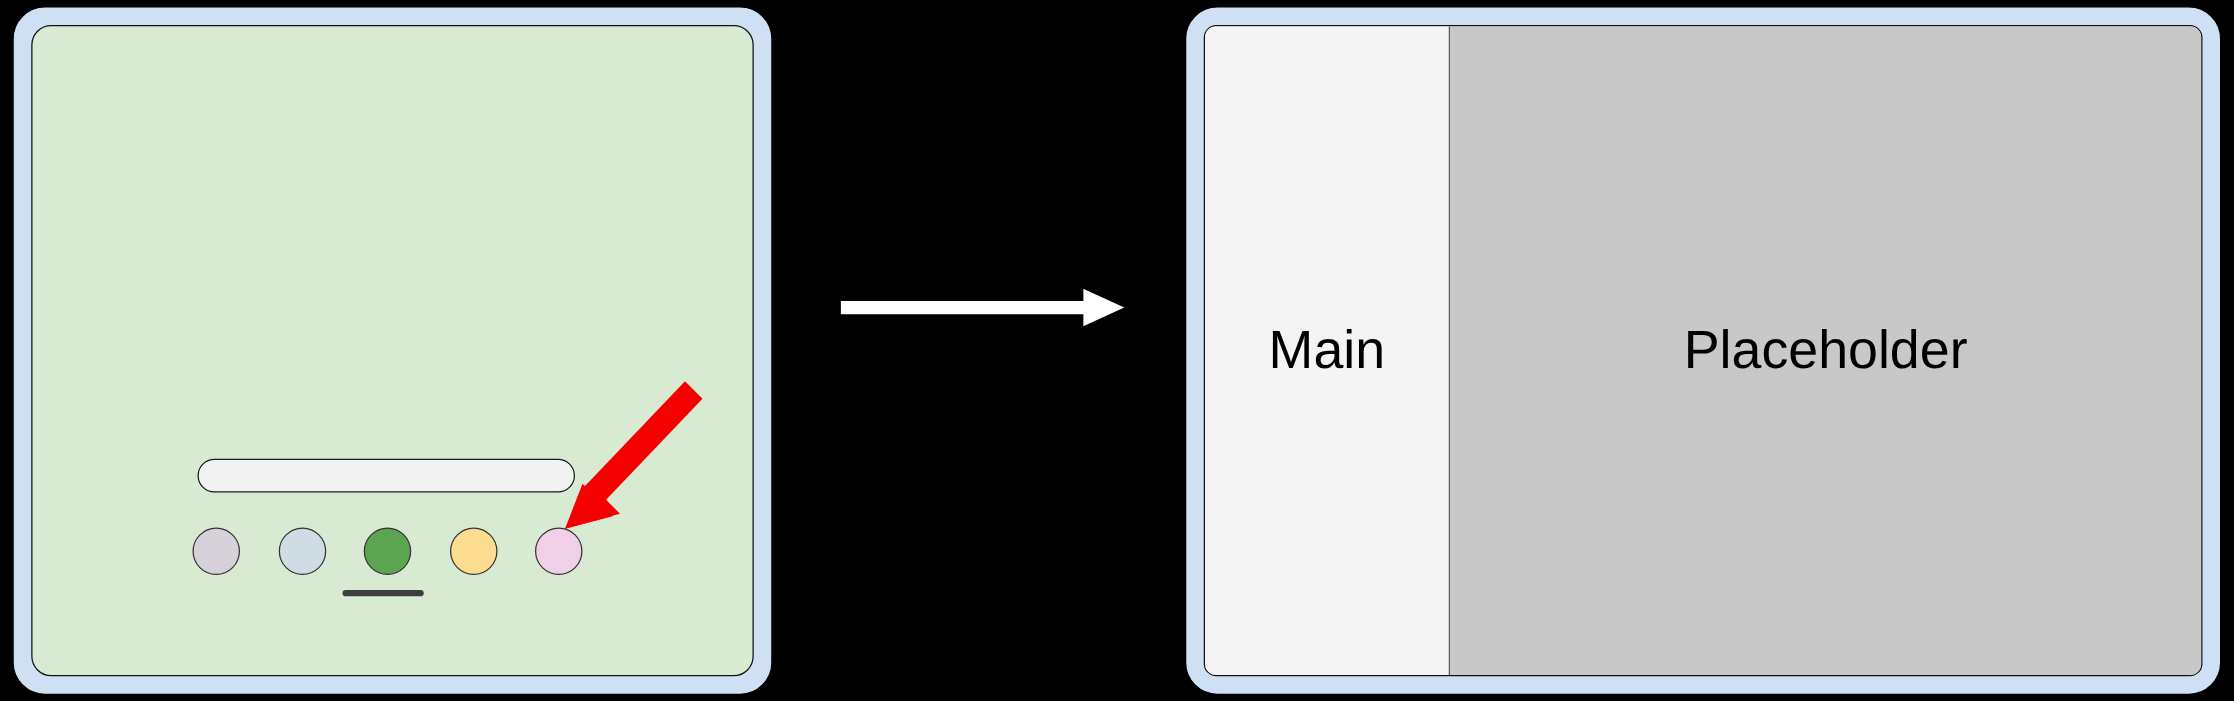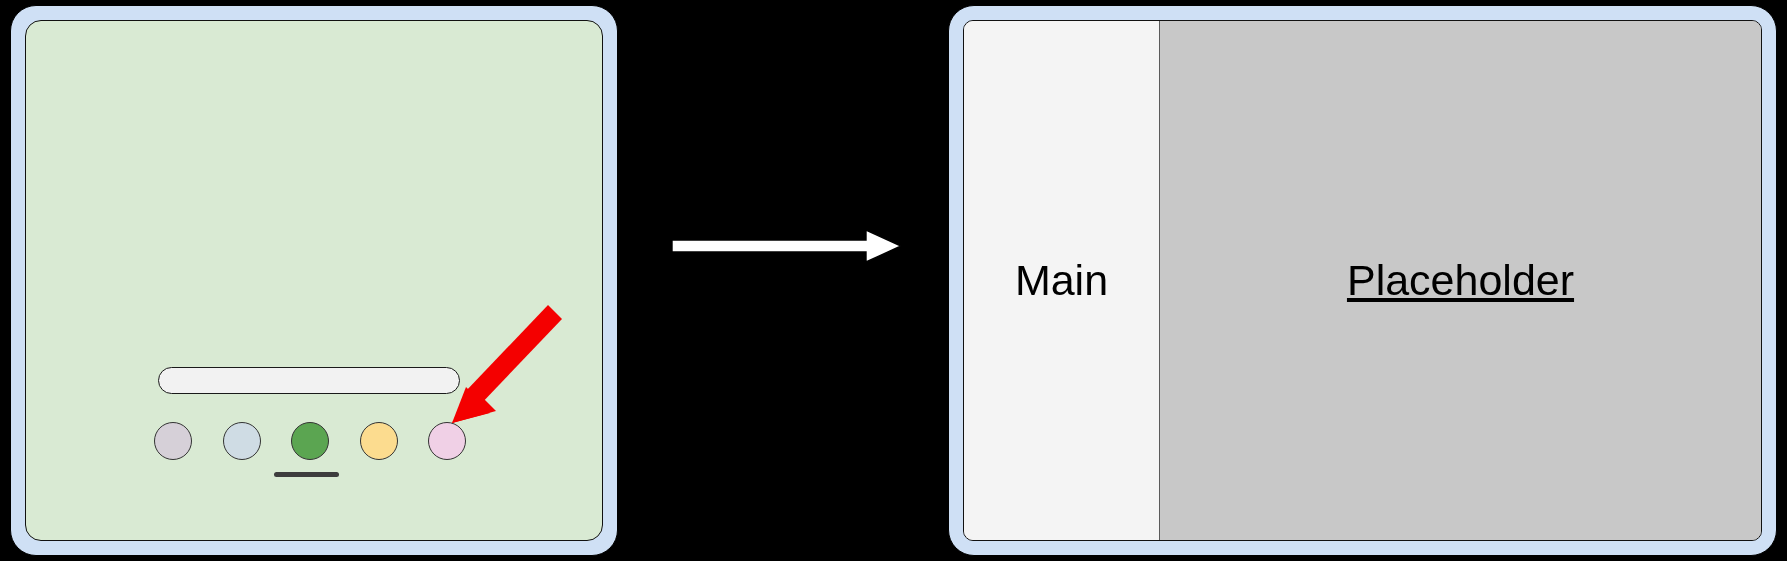--- a/index.html
+++ b/index.html
@@ -131,21 +131,20 @@
     box-sizing: border-box;
   }
   .pane-main {
     width: 196px;
     background: #f4f4f4;
     border-right: 1px solid #5a5a5a;
   }
   .pane-placeholder {
     flex: 1;
     background: #c8c8c8;
-    text-decoration: underline;
   }
   .pane-label {
     font-family: "Liberation Sans", sans-serif;
     font-size: 43px;
     color: #000000;
     white-space: nowrap;
     letter-spacing: 0px;
   }
 </style>
 </head>

